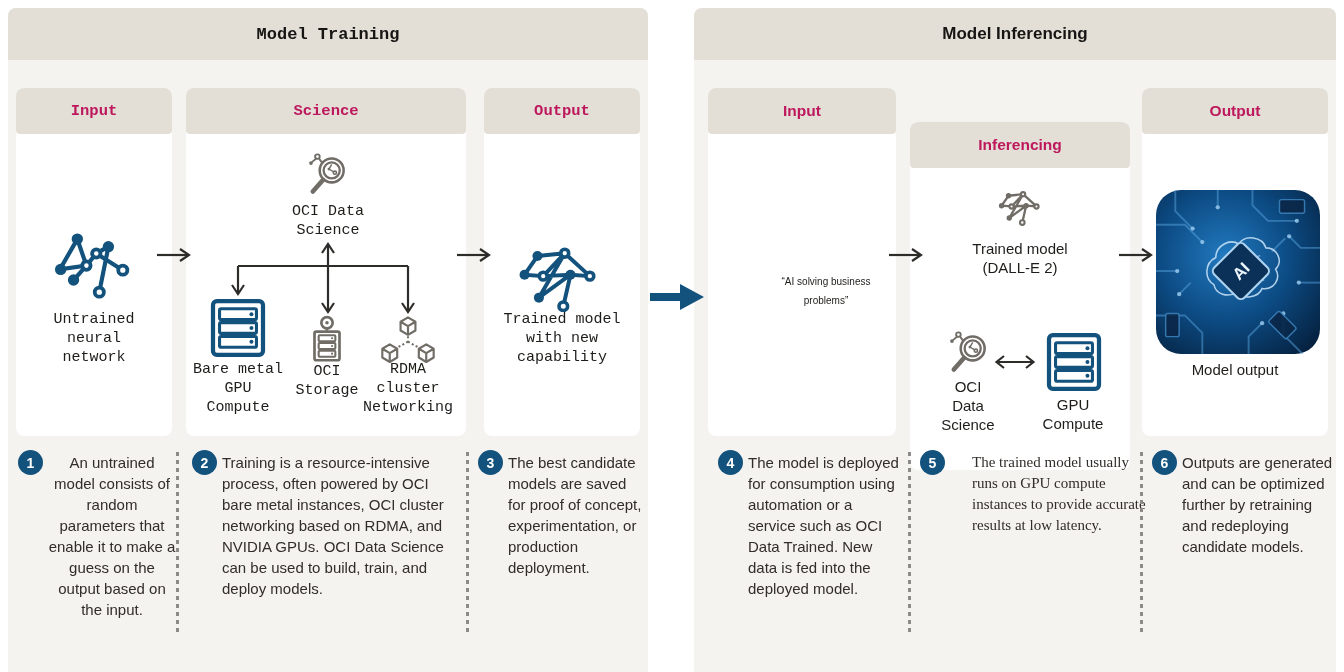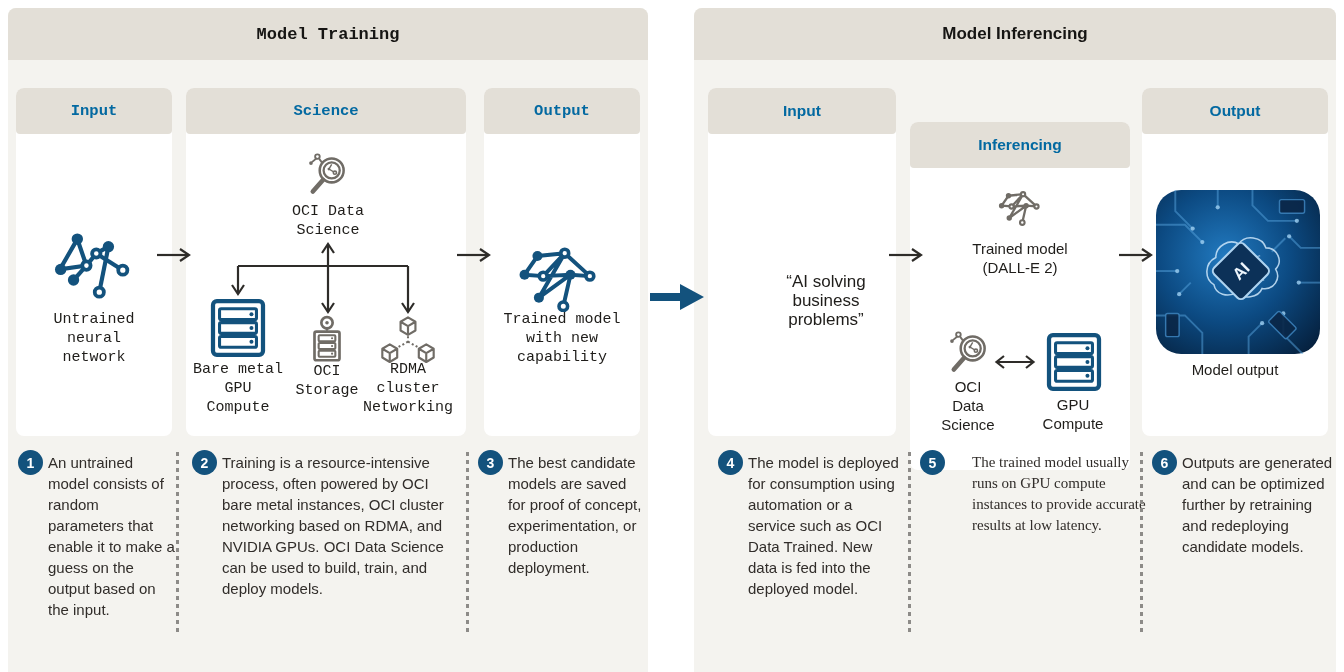--- a/index.html
+++ b/index.html
@@ -12,29 +12,29 @@
   .section { position:absolute; top:8px; height:664px; background:#f4f3ef; border-radius:8px 8px 0 0; }
   .section-header {
     position:absolute; top:0; left:0; right:0; height:52px; background:#e3dfd7;
     border-radius:8px 8px 0 0; display:flex; align-items:center; justify-content:center;
     font-weight:bold; font-size:17px; color:#161513;
   }
   .panel { position:absolute; top:80px; height:348px; background:#ffffff; border-radius:8px; }
   .panel-header {
     position:absolute; top:0; left:0; right:0; height:46px; background:#e3dfd7;
     border-radius:8px 8px 4px 4px; display:flex; align-items:center; justify-content:center;
-    font-weight:bold; font-size:15.5px; color:#0369a1;
+    font-weight:bold; font-size:15.5px; color:#be185d;
   }
   .icon { position:absolute; }
   .icon svg { display:block; width:100%; height:100%; }
   .icon-label {
     position:absolute; text-align:center; font-size:15px; line-height:19px;
     white-space:pre-line; color:#1f1d1a;
   }
-  .quote-text { position:absolute; text-align:center; font-size:17px; line-height:19px; white-space:pre-line; color:#1f1d1a;padding-left:48px; }
+  .quote-text { position:absolute; text-align:center; font-size:10px; line-height:19px; white-space:pre-line; color:#1f1d1a;padding-left:48px; }
   .flow-arrow { position:absolute; }
   .ann-badge {
     position:absolute; width:25px; height:25px; border-radius:50%; background:#13527d;
     color:#ffffff; font-weight:bold; font-size:14px; display:flex; align-items:center; justify-content:center;
   }
   .ann-text { position:absolute; font-size:15px; line-height:21px; color:#312d2a; }
   .ann-divider {
     position:absolute; width:3px; top:452px; height:180px;
     background-image:repeating-linear-gradient(to bottom, #8d8b88 0 4px, transparent 4px 8px);
   }
@@ -351,21 +351,21 @@
     </g>
 </svg>
 <svg class="flow-arrow" style="left:1118px; top:247px;" width="36" height="16" viewBox="0 0 36 16">
   <g stroke="#2e2c29" stroke-width="2.2" fill="none">
       <path d="M1 8 H32"></path>
       <path d="M24 2 L33 8 L24 14"></path>
     </g>
 </svg>
 
 <div class="ann-badge" style="left:18px; top:450px;">1</div>
-<div class="ann-text" style="left:48px; top:452px; width:128px;">An untrained model consists of random parameters that enable it to make a guess on the output based on the input.</div>
+<div class="ann-text" style="left:48px; top:452px; width:128px;text-align:center;">An untrained model consists of random parameters that enable it to make a guess on the output based on the input.</div>
 <div class="ann-divider" style="left:176px;"></div>
 
 <div class="ann-badge" style="left:192px; top:450px;">2</div>
 <div class="ann-text" style="left:222px; top:452px; width:240px;">Training is a resource-intensive process, often powered by OCI bare metal instances, OCI cluster networking based on RDMA, and NVIDIA GPUs. OCI Data Science can be used to build, train, and deploy models.</div>
 <div class="ann-divider" style="left:466px;"></div>
 
 <div class="ann-badge" style="left:478px; top:450px;">3</div>
 <div class="ann-text" style="left:508px; top:452px; width:140px;">The best candidate models are saved for proof of concept, experimentation, or production deployment.</div>
 
 <div class="ann-badge" style="left:718px; top:450px;">4</div>

